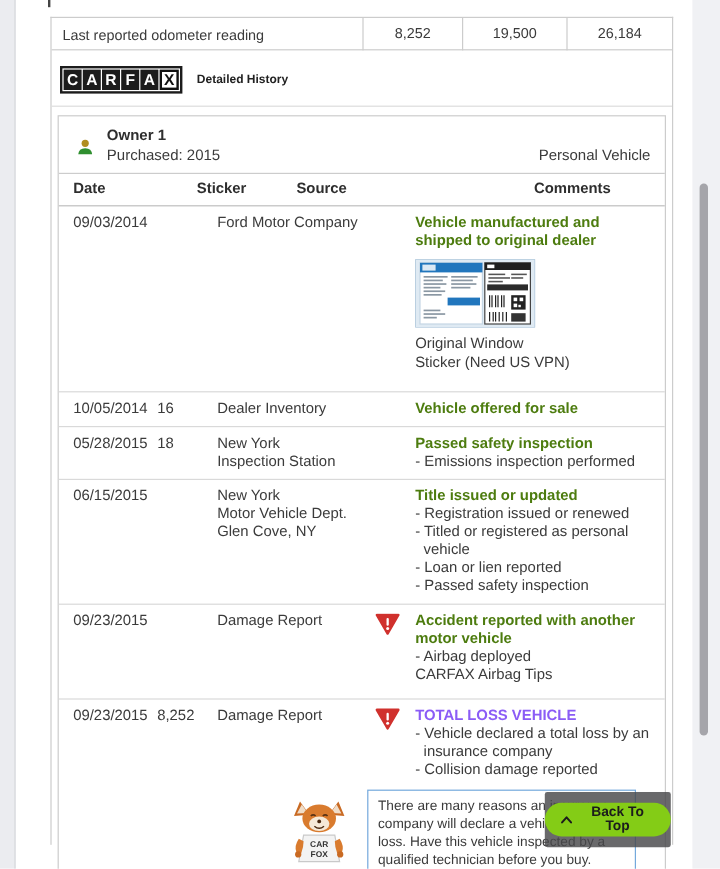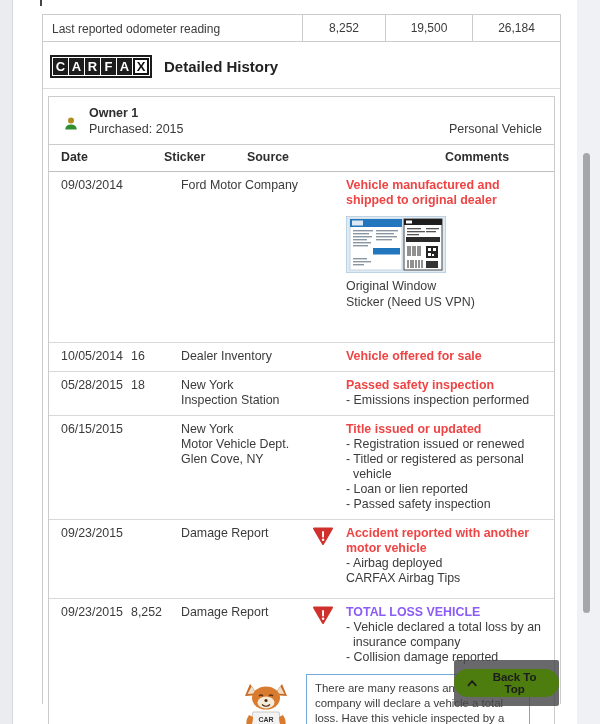--- a/index.html
+++ b/index.html
@@ -27,59 +27,59 @@
   .sum-label { padding-left:9px; }
   .sum-val { text-align:center; border-left:1px solid #ccc; height:27px;
     line-height:27px; }
 
   
   .cf-header { display:flex; align-items:center; gap:12px; padding:13px 0 10px 7px; }
   .cf-logo { display:flex; gap:1px; border:2px solid #1c1c1c; background:#fff; padding:1px; }
   .cf-box { width:15px; height:17px; background:#1c1c1c; color:#fff; font-weight:bold;
     font-size:13px; display:flex; align-items:center; justify-content:center; }
   .cf-box.last { background:#fff; color:#111; border:2px solid #111; width:16px; }
-  .cf-title { font-weight:bold; font-size:15px; color:#222; }
+  .cf-title { font-weight:bold; font-size:10px; color:#222; }
   .cf-rule { border-bottom:1px solid #ddd; }
 
   
   .card { margin:7px 5px 0 5px; border:1px solid #ccc; background:#fff; }
   .owner-head { display:flex; align-items:flex-end; padding:9px 12px 8px 12px;
     border-bottom:1px solid #ccc; }
   .owner-icon { margin:2px 10px 0 2px; }
   .owner-name { font-weight:bold; font-size:12.5px; color:#2e2e2e; }
   .owner-sub { font-size:12.5px; margin-top:2px; }
   .owner-type { margin-left:auto; font-size:12.5px; padding-top:2px; }
 
   
   .hrow { display:grid; grid-template-columns:70px 50px 128px 1fr;
     padding:6px 12px 7px 12px; border-bottom:1px solid #d9d9d9; font-size:12.4px;
     line-height:15px; }
   .hrow.head { font-weight:bold; color:#2e2e2e; border-bottom:1px solid #bfbfbf;
     padding-top:5px; padding-bottom:6px;gap:33px; }
   .hrow.last { border-bottom:none; }
   .c-com { position:relative; padding-left:37px; }
-  .com-title { font-weight:bold; color:#ef4444; }
+  .com-title { font-weight:bold; color:#4d7c0f; }
   .com-title.red { color:#8b5cf6; }
   .warn-ico { position:absolute; left:3px; top:1px; }
   .detail { padding-left:7px; text-indent:-7px; }
   .detail.noDash { padding-left:0; text-indent:0; }
   .sticker { display:block; margin:8px 0 5px 0; cursor:pointer; }
   .caption { width:130px; line-height:16px; }
 
   
   .note-area { position:relative; height:84px; }
   .fox { position:absolute; left:192px; top:10px; }
   .tip { position:absolute; left:257px; top:2px; width:224px; border:1px solid #74a9dc;
     padding:6px 8px; font-size:11.4px; line-height:15px; background:#fff; }
 
   
   .btt-backdrop { position:absolute; left:454px; top:660px; width:105px; height:46px;
     background:rgba(72,72,75,0.82); border-radius:2px; display:flex;
     align-items:center; justify-content:center; }
-  .btt { background:#4d7c0f; border:none; border-radius:15px; height:28px; padding:0 13px;
+  .btt { background:#84cc16; border:none; border-radius:15px; height:28px; padding:0 13px;
     display:flex; align-items:center; gap:6px; font-weight:bold; font-size:11.5px;
     color:#1c1c1c; cursor:pointer; font-family:inherit; }
 </style>
 </head>
 <body>
 
 <div class="strip-left"></div>
 <div class="strip-right"></div>
 <div class="scroll-thumb"></div>
 <div class="edge-mark"></div>
@@ -121,21 +121,21 @@
       <div class="owner-type">Personal Vehicle</div>
     </div>
 
     <div class="hrow head">
       <div>Date</div>
       <div>Sticker</div>
       <div>Source</div>
       <div class="c-com">Comments</div>
     </div>
 
-    <div class="hrow" style="padding-bottom:32px;">
+    <div class="hrow" style="padding-bottom:16px;">
       <div>09/03/2014</div>
       <div></div>
       <div>Ford Motor Company</div>
       <div class="c-com">
         <div class="com-title">Vehicle manufactured and shipped to original dealer</div>
         <svg class="sticker" width="100" height="57" viewBox="0 0 100 57">
           <rect x="0" y="0" width="100" height="57" fill="#dfeaf3" stroke="#9fbcd4"></rect>
           <rect x="4" y="3" width="52" height="51" fill="#fff" stroke="#c5d6e4"></rect>
           <rect x="4" y="3" width="52" height="8" fill="#2176bd"></rect>
           <rect x="6" y="4.5" width="11" height="5" fill="#dce9f4"></rect>

